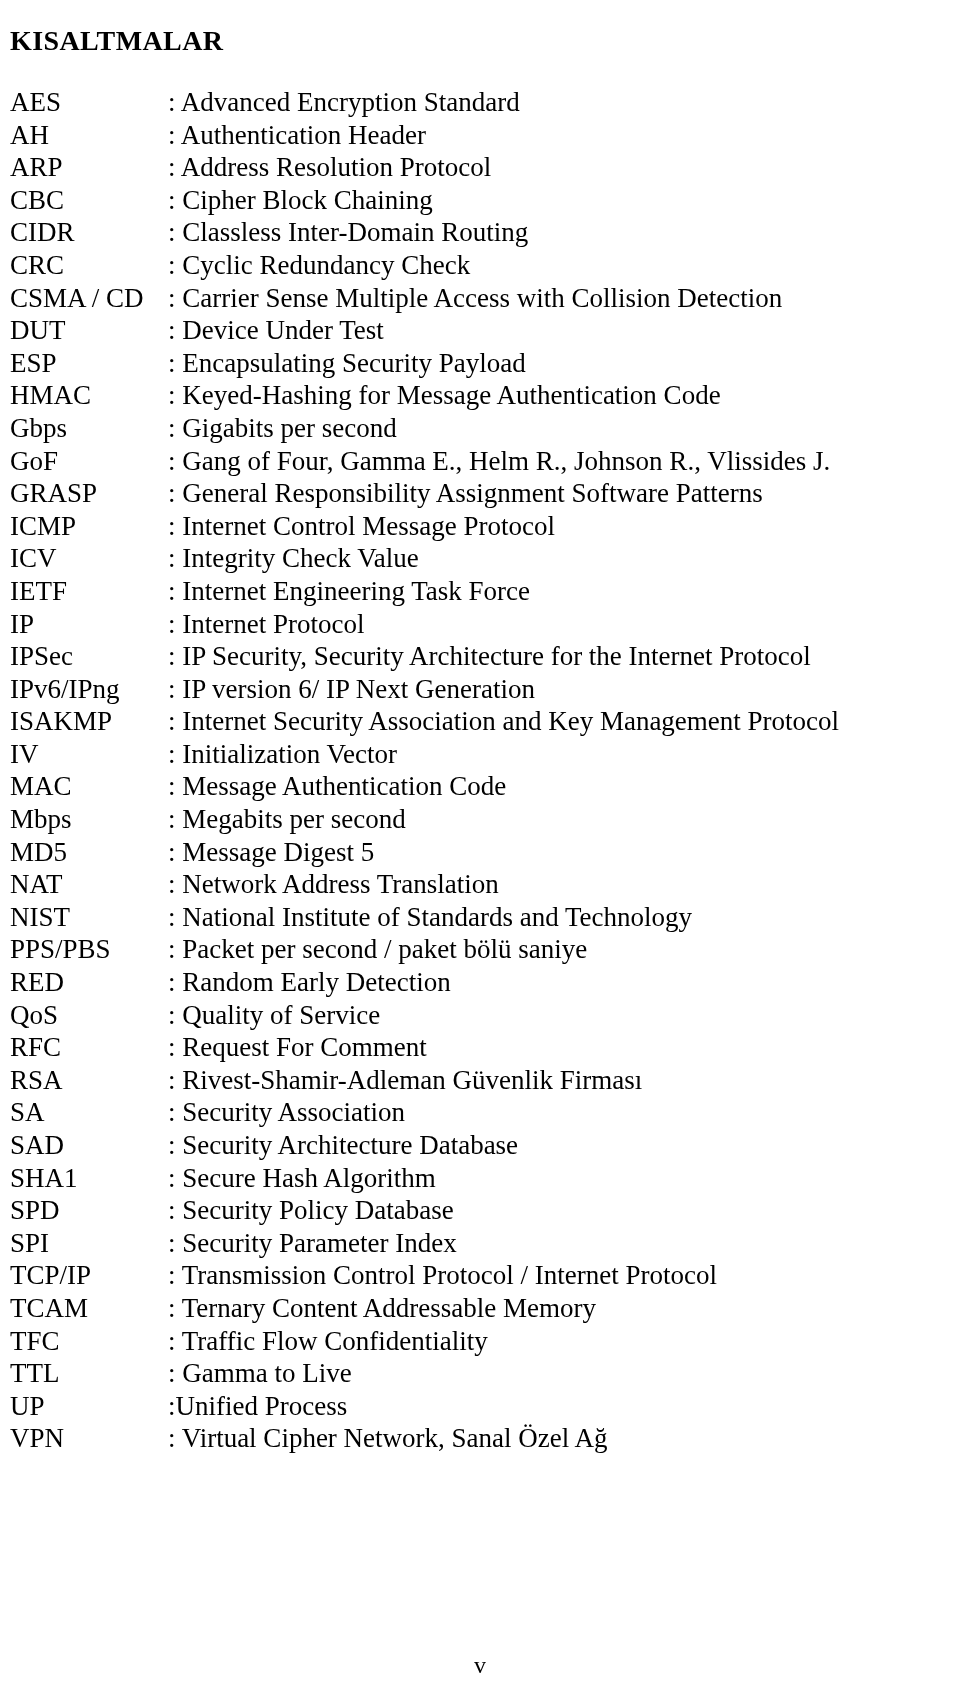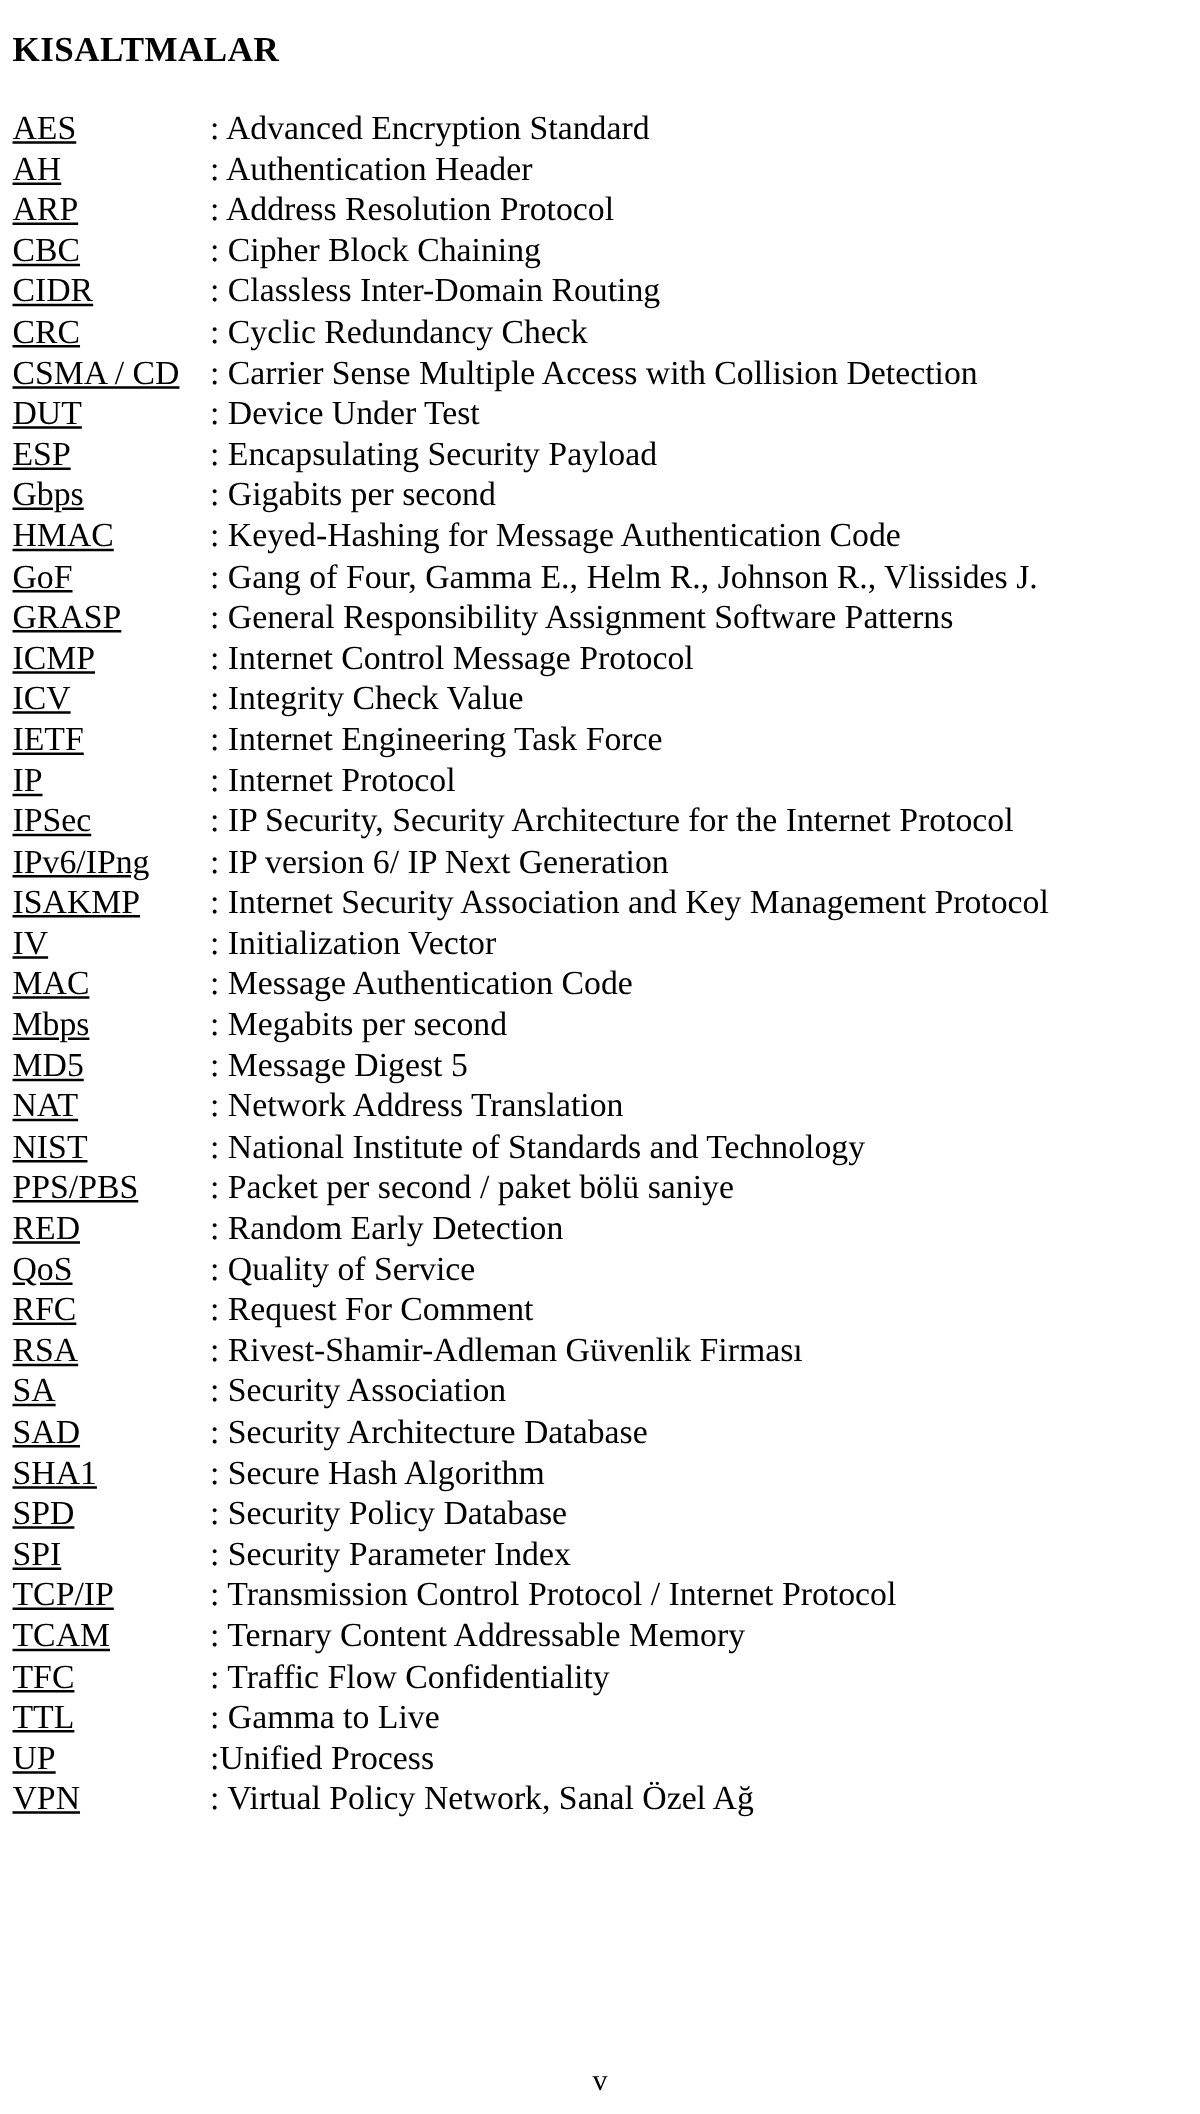--- a/index.html
+++ b/index.html
@@ -39,21 +39,20 @@
     height: 32.6px;
     line-height: 32.6px;
     font-size: 27px;
     white-space: nowrap;
   }
   .abbr-term {
     flex: 0 0 auto;
     width: 168px;
     padding-left: 10px;
     box-sizing: border-box;
-    text-decoration: underline;
   }
   .abbr-def {
     flex: 0 0 auto;
   }
   .page-footer {
     position: absolute;
     left: 0;
     top: 1651px;
     width: 960px;
     text-align: center;
@@ -99,28 +98,28 @@
       </div>
       <div class="abbr-row">
         <span class="abbr-term">DUT</span>
         <span class="abbr-def">: Device Under Test</span>
       </div>
       <div class="abbr-row">
         <span class="abbr-term">ESP</span>
         <span class="abbr-def">: Encapsulating Security Payload</span>
       </div>
       <div class="abbr-row">
+        <span class="abbr-term">HMAC</span>
+        <span class="abbr-def">: Keyed-Hashing for Message Authentication Code</span>
+      </div>
+      <div class="abbr-row">
         <span class="abbr-term">Gbps</span>
         <span class="abbr-def">: Gigabits per second</span>
       </div>
       <div class="abbr-row">
-        <span class="abbr-term">HMAC</span>
-        <span class="abbr-def">: Keyed-Hashing for Message Authentication Code</span>
-      </div>
-      <div class="abbr-row">
         <span class="abbr-term">GoF</span>
         <span class="abbr-def">: Gang of Four, Gamma E., Helm R., Johnson R., Vlissides J.</span>
       </div>
       <div class="abbr-row">
         <span class="abbr-term">GRASP</span>
         <span class="abbr-def">: General Responsibility Assignment Software Patterns</span>
       </div>
       <div class="abbr-row">
         <span class="abbr-term">ICMP</span>
         <span class="abbr-def">: Internet Control Message Protocol</span>
@@ -228,19 +227,19 @@
       <div class="abbr-row">
         <span class="abbr-term">TTL</span>
         <span class="abbr-def">: Gamma to Live</span>
       </div>
       <div class="abbr-row">
         <span class="abbr-term">UP</span>
         <span class="abbr-def">:Unified Process</span>
       </div>
       <div class="abbr-row">
         <span class="abbr-term">VPN</span>
-        <span class="abbr-def">: Virtual Policy Network, Sanal Özel Ağ</span>
+        <span class="abbr-def">: Virtual Cipher Network, Sanal Özel Ağ</span>
       </div>
     </div>
 
   <div class="page-footer">v</div>
 
 </div>
 
 </body></html>

